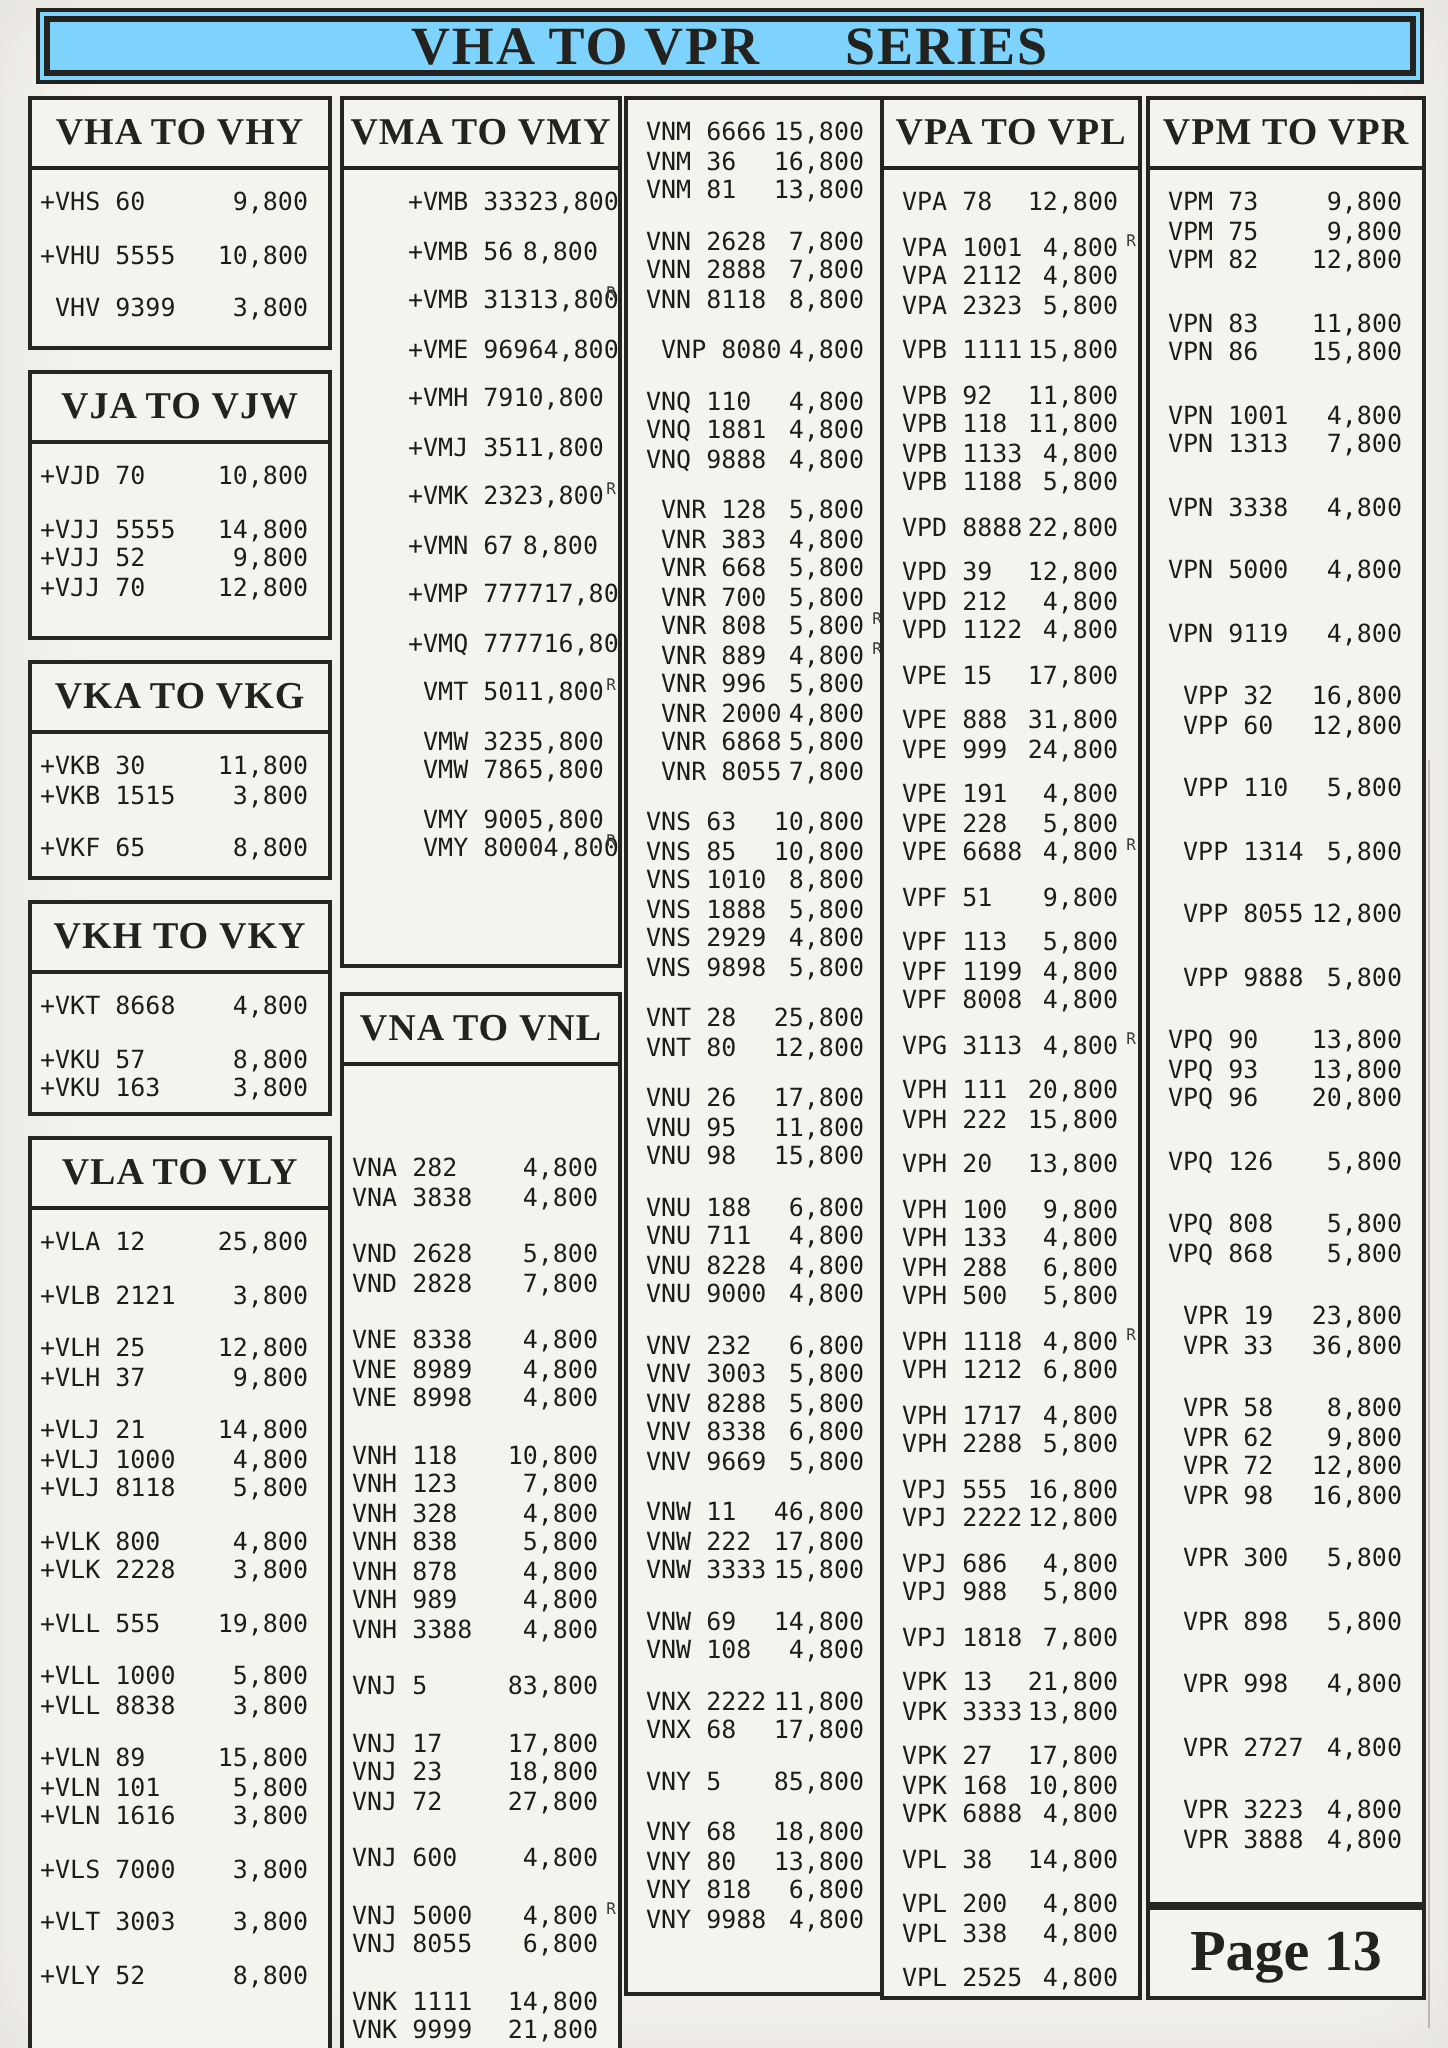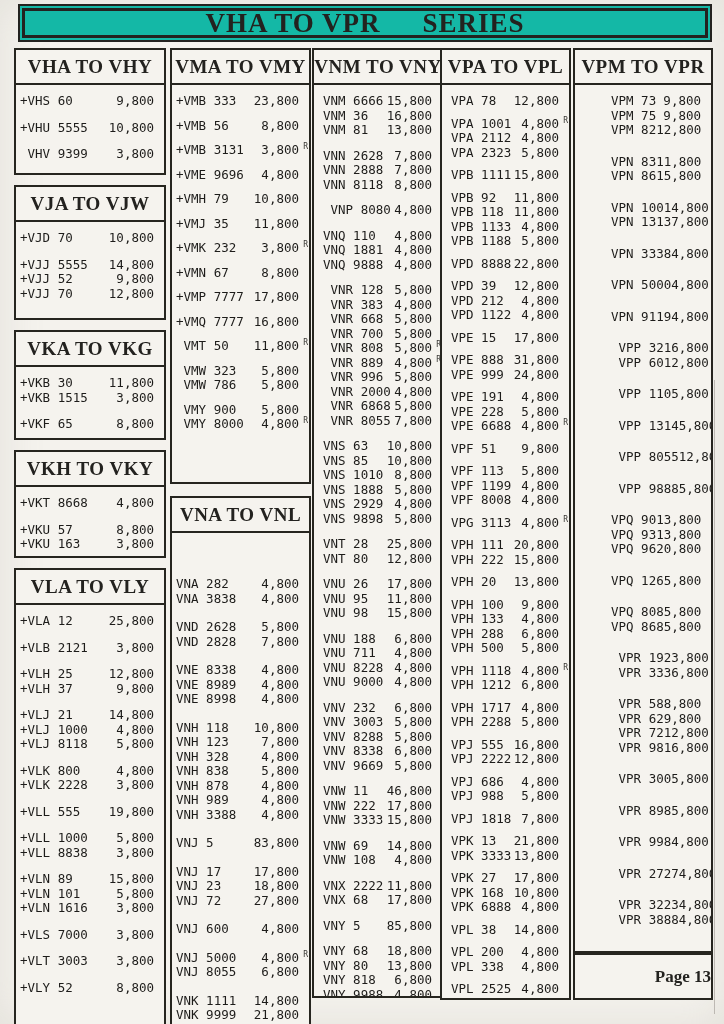--- a/index.html
+++ b/index.html
@@ -3,21 +3,21 @@
 <meta charset="utf-8">
 <style>
   html,body{margin:0;padding:0;}
   body{background:#e9e7e2;font-family:"DejaVu Sans",sans-serif;}
   .page{position:relative;width:724px;height:1024px;background:#f4f2ed;overflow:hidden;
         box-shadow:inset 0 0 40px rgba(180,175,165,.25);}
   .page::after{content:"";position:absolute;right:9px;top:380px;bottom:10px;width:1px;
         background:rgba(130,125,118,.45);}
   
   .title-box{position:absolute;left:18px;top:4px;width:694px;height:38px;
-        border:2px solid #23221f;padding:2px;box-sizing:border-box;background:#14b8a6;}
+        border:2px solid #23221f;padding:2px;box-sizing:border-box;background:#7dd3fc;}
   .title-inner{height:100%;border:3px solid #23221f;display:flex;align-items:center;
         justify-content:center;gap:42px;box-sizing:border-box;
         font-family:"Liberation Serif",serif;font-weight:bold;font-size:27px;
         letter-spacing:1px;color:#23221f;}
   
   .col{position:absolute;top:48px;}
   .col1{left:14px;width:152px;}
   .col2{left:170px;width:141px;}
   .col3{left:312px;width:132px;}
   .col4{left:440px;width:131px;}
@@ -32,38 +32,38 @@
   [data-box="vma-vmy"]{height:436px;margin-bottom:12px;}
   [data-box="vna-vnl"]{height:545px;gap:35px;}
   [data-box="vnm-vny"]{height:950px;}
   [data-box="vpa-vpl"]{height:952px;}
   [data-box="vpm-vpr"]{height:905px;margin-bottom:0;}
   .box-title{height:33px;flex:0 0 33px;border-bottom:2px solid #26251f;display:flex;
         align-items:center;justify-content:center;font-family:"Liberation Serif",serif;
         font-weight:bold;font-size:19px;letter-spacing:.5px;color:#23221f;}
   .box-body{flex:1;padding:9px 0 4px;overflow:hidden;}
   .group{margin-top:12px;}
-  [data-box="vma-vmy"] .group{margin-top:10px;}
+  [data-box="vma-vmy"] .group{margin-top:10px;margin-left:28px;}
   [data-box="vna-vnl"] .group{margin-top:14px;}
   [data-box="vnm-vny"] .group{margin-top:11px;}
   [data-box="vpa-vpl"] .group{margin-top:8px;}
-  [data-box="vpm-vpr"] .group{margin-top:17px;padding-left:27px;}
+  [data-box="vpm-vpr"] .group{margin-top:17px;}
   .box-body .group:first-child{margin-top:0 !important;}
   .row{display:flex;justify-content:space-between;align-items:baseline;position:relative;
         font-family:"DejaVu Sans Mono",monospace;font-size:12.5px;line-height:1.16;
         color:#1d1c1a;padding:0 10px 0 4px;}
   .col3 .row,.col4 .row,.col5 .row{padding-left:9px;}
   .code{white-space:pre;}
   .price{white-space:pre;}
   .rmark{position:absolute;right:1px;top:-1px;font-size:8px;color:#3a3935;}
   
   .page-box{position:absolute;left:573px;top:953px;width:140px;height:47px;
         border:2px solid #26251f;box-sizing:border-box;display:flex;align-items:center;
-        justify-content:flex-end;font-family:"Liberation Serif",serif;font-weight:bold;
-        font-size:17px;color:#23221f;background:#f5f3ee;}
+        justify-content:center;font-family:"Liberation Serif",serif;font-weight:bold;
+        font-size:29px;color:#23221f;background:#f5f3ee;}
 </style>
 </head>
 <body>
 
 <div class="page">
   <div class="title-box">
     <div class="title-inner">
       <span>VHA TO VPR</span>
       <span>SERIES</span>
     </div>
@@ -483,21 +483,20 @@
               <div class="row">
                 <span class="code">VNL 6668</span>
                 <span class="price">4,800</span>
               </div>
             </div>
           </div>
         </section>
       </div>
       <div class="col col3">
         <section class="box" data-box="vnm-vny">
-          <header class="box-title">VNM TO VNY</header>
           <div class="box-body">
             <div class="group">
               <div class="row">
                 <span class="code">VNM 6666</span>
                 <span class="price">15,800</span>
               </div>
               <div class="row">
                 <span class="code">VNM 36</span>
                 <span class="price">16,800</span>
               </div>

